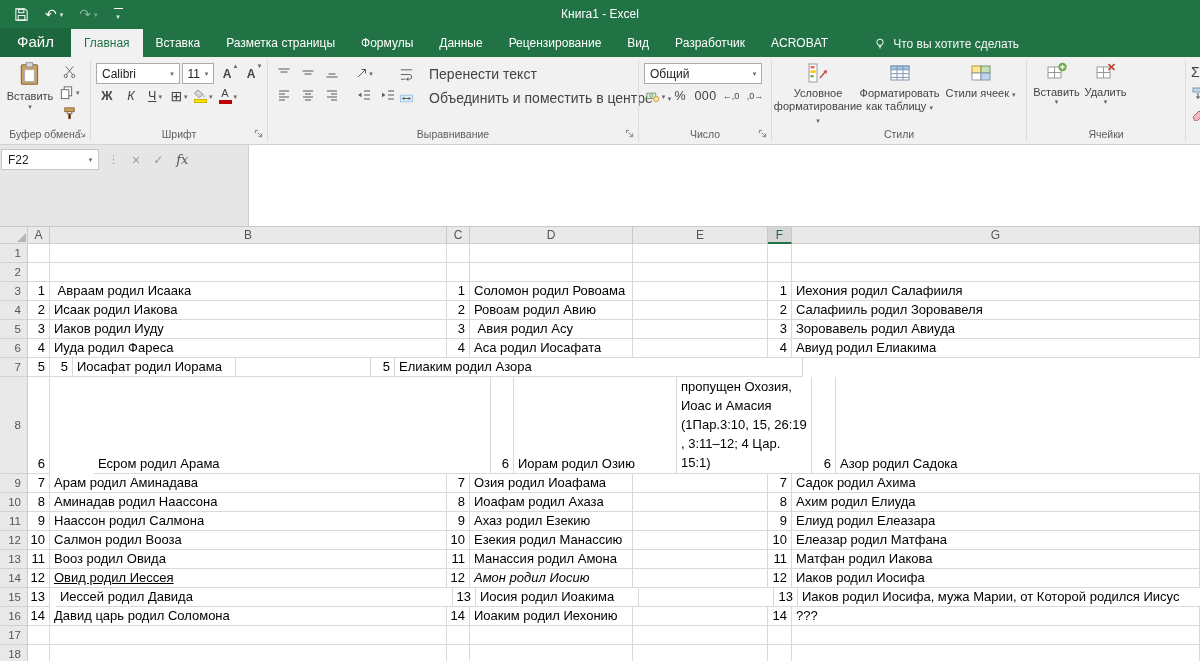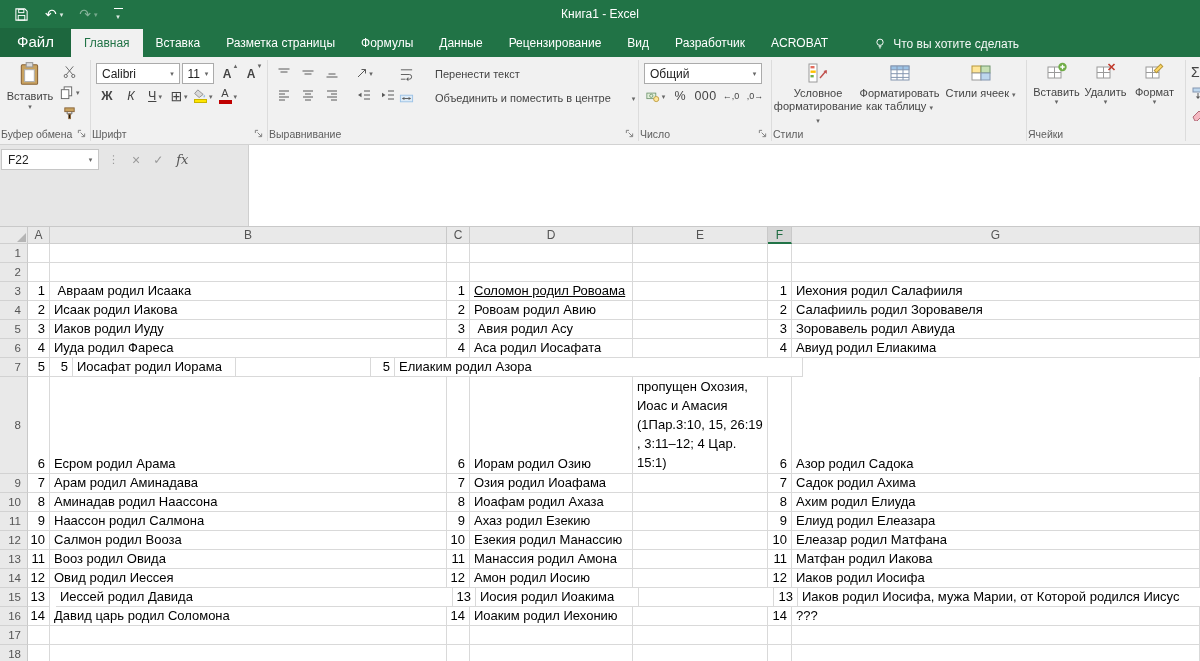--- a/index.html
+++ b/index.html
@@ -26,21 +26,21 @@
   .tellme { margin-left:32px; display:flex; align-items:center; gap:6px;
     color:rgba(255,255,255,.95); font-size:12px; padding-bottom:6px; }
 
   
   .ribbon { height:88px; background:#f1f1f1; border-bottom:1px solid #d2d2d2;
     display:flex; align-items:stretch; padding:0 1px; overflow:hidden; }
   .rsep { width:1px; background:#dcdcdc; margin:3px 1px; flex:none; }
   .rgroup { display:flex; flex-direction:column; flex:none; }
   .rbody { flex:1; display:flex; padding:4px 4px 0; }
   .rbody.col { flex-direction:column; }
-  .rlabel { height:17px; font-size:10.5px; color:#5e5e5e; 
+  .rlabel { height:17px; font-size:10.5px; color:#5e5e5e; text-align:center;
     position:relative; line-height:15px; }
   .dlg { position:absolute; right:3px; top:2px; }
   .rrow { display:flex; align-items:center; gap:2px; margin-top:2px; }
   .caret { font-size:7px; color:#666; line-height:1; }
   .caret::after { content:"▾"; }
   .ibtn { min-width:22px; height:20px; display:inline-flex; align-items:center;
     justify-content:center; color:#444; gap:2px; padding:0 2px; }
   .ibtn.txt { font-size:12.5px; }
   .combo { background:#fff; border:1px solid #ababab; height:21px; display:flex;
     align-items:center; font-size:12px; padding-left:5px; color:#222; }
@@ -63,21 +63,21 @@
   .glyph-borders { font-size:14px; color:#444; line-height:1; }
   .colorbar { display:inline-flex; flex-direction:column; align-items:center; line-height:1; }
   .colorbar .letter { font-size:11px; color:#444; }
   .colorbar .bar { width:13px; height:4px; margin-top:1px; }
   .bar.yellow { background:#ffe600; border:1px solid #c9b400; }
   .bar.red { background:#c00000; }
 
   .g-align { width:368px; }
   .al-icons { width:148px; }
   .al-text { flex:1; }
-  .al-text .rrow { height:22px; font-size:11px; color:#444; gap:21px; white-space:nowrap; }
+  .al-text .rrow { height:22px; font-size:14px; color:#444; gap:15px; white-space:nowrap; }
   .lineico { display:inline-flex; width:22px; height:20px; align-items:center; justify-content:center; }
 
   .g-num { width:130px; }
   .numfmt { width:118px; }
   .small000 { font-size:9px; letter-spacing:.5px; }
   .decbtn { font-size:9px; color:#444; }
   .decbtn.inc::after { content:"←,0"; }
   .decbtn.dec::after { content:",0→"; }
 
   .g-styles { width:252px; }
@@ -466,29 +466,20 @@
       </div>
       <div class="cellbtn">
         <svg width="22" height="22" viewBox="0 0 22 22">
           <rect x="2" y="6" width="13" height="11" fill="#fff" stroke="#9a9a9a"></rect>
           <path d="M2 11.5h13M8.5 6v11" stroke="#9a9a9a" fill="none"></path>
           <path d="M13.5 3l6 6M19.5 3l-6 6" stroke="#c0392b" stroke-width="1.6" fill="none"></path>
         </svg>
         <span class="clabel">Удалить</span>
         <span class="caret"></span>
       </div>
-      <div class="cellbtn">
-        <svg width="22" height="22" viewBox="0 0 22 22">
-          <rect x="2" y="6" width="13" height="11" fill="#fff" stroke="#9a9a9a"></rect>
-          <path d="M2 11.5h13M8.5 6v11" stroke="#9a9a9a" fill="none"></path>
-          <rect x="13" y="3" width="3" height="9" transform="rotate(45 14.5 7.5)" fill="#ffd966" stroke="#b8973a"></rect>
-        </svg>
-        <span class="clabel">Формат</span>
-        <span class="caret"></span>
-      </div>
     </div>
     <div class="rlabel">
       <span>Ячейки</span>
     </div>
   </div>
   <div class="rsep"></div>
 
   <div class="rgroup g-edit">
     <div class="rbody col">
       <div class="editrow">
@@ -559,21 +550,21 @@
         <div class="cell" style="width: 163px;"></div>
         <div class="cell" style="width: 135px;"></div>
         <div class="cell" style="width: 24px;"></div>
         <div class="cell" style="width: 408px;"></div>
       </div>
       <div class="grow">
         <div class="rowhead">3</div>
         <div class="cell num" style="width: 22px;">1</div>
         <div class="cell" style="width: 397px;"> Авраам родил Исаака</div>
         <div class="cell num" style="width: 23px;">1</div>
-        <div class="cell" style="width: 163px; text-decoration: underline;">Соломон родил Ровоама</div>
+        <div class="cell" style="width: 163px;">Соломон родил Ровоама</div>
         <div class="cell" style="width: 135px;"></div>
         <div class="cell num" style="width: 24px;">1</div>
         <div class="cell" style="width: 408px;">Иехония родил Салафииля</div>
       </div>
       <div class="grow">
         <div class="rowhead">4</div>
         <div class="cell num" style="width: 22px;">2</div>
         <div class="cell" style="width: 397px;">Исаак родил Иакова</div>
         <div class="cell num" style="width: 23px;">2</div>
         <div class="cell" style="width: 163px;">Ровоам родил Авию</div>
@@ -606,21 +597,21 @@
         <div class="cell num" style="width: 22px;">5</div>
         <div class="cell num" style="width: 23px;">5</div>
         <div class="cell" style="width: 163px;">Иосафат родил Иорама</div>
         <div class="cell" style="width: 135px;"></div>
         <div class="cell num" style="width: 24px;">5</div>
         <div class="cell" style="width: 408px;">Елиаким родил Азора</div>
       </div>
       <div class="grow tall">
         <div class="rowhead">8</div>
         <div class="cell num" style="width: 22px;">6</div>
-        <div class="cell" style="width: 397px;">Есром родил Арама</div>
+        <div class="cell" style="width: 397px; margin-left: 44px;">Есром родил Арама</div>
         <div class="cell num" style="width: 23px;">6</div>
         <div class="cell" style="width: 163px;">Иорам родил Озию</div>
         <div class="cell wrap" style="width: 135px;">пропущен Охозия, Иоас и Амасия (1Пар.3:10, 15, 26:19 , 3:11–12; 4 Цар. 15:1)</div>
         <div class="cell num" style="width: 24px;">6</div>
         <div class="cell" style="width: 408px;">Азор родил Садока</div>
       </div>
       <div class="grow">
         <div class="rowhead">9</div>
         <div class="cell num" style="width: 22px;">7</div>
         <div class="cell" style="width: 397px;">Арам родил Аминадава</div>
@@ -666,23 +657,23 @@
         <div class="cell" style="width: 397px;">Вооз родил Овида</div>
         <div class="cell num" style="width: 23px;">11</div>
         <div class="cell" style="width: 163px;">Манассия родил Амона</div>
         <div class="cell" style="width: 135px;"></div>
         <div class="cell num" style="width: 24px;">11</div>
         <div class="cell" style="width: 408px;">Матфан родил Иакова</div>
       </div>
       <div class="grow">
         <div class="rowhead">14</div>
         <div class="cell num" style="width: 22px;">12</div>
-        <div class="cell" style="width: 397px;">Овид родил Иессея</div>
+        <div class="cell" style="width: 397px; text-decoration: underline;">Овид родил Иессея</div>
         <div class="cell num" style="width: 23px;">12</div>
-        <div class="cell" style="width: 163px;">Амон родил Иосию</div>
+        <div class="cell" style="width: 163px; font-style: italic;">Амон родил Иосию</div>
         <div class="cell" style="width: 135px;"></div>
         <div class="cell num" style="width: 24px;">12</div>
         <div class="cell" style="width: 408px;">Иаков родил Иосифа</div>
       </div>
       <div class="grow">
         <div class="rowhead">15</div>
         <div class="cell num" style="width: 22px;">13</div>
         <div class="cell" style="width: 397px; margin-left: 6px;">Иессей родил Давида</div>
         <div class="cell num" style="width: 23px;">13</div>
         <div class="cell" style="width: 163px;">Иосия родил Иоакима</div>

